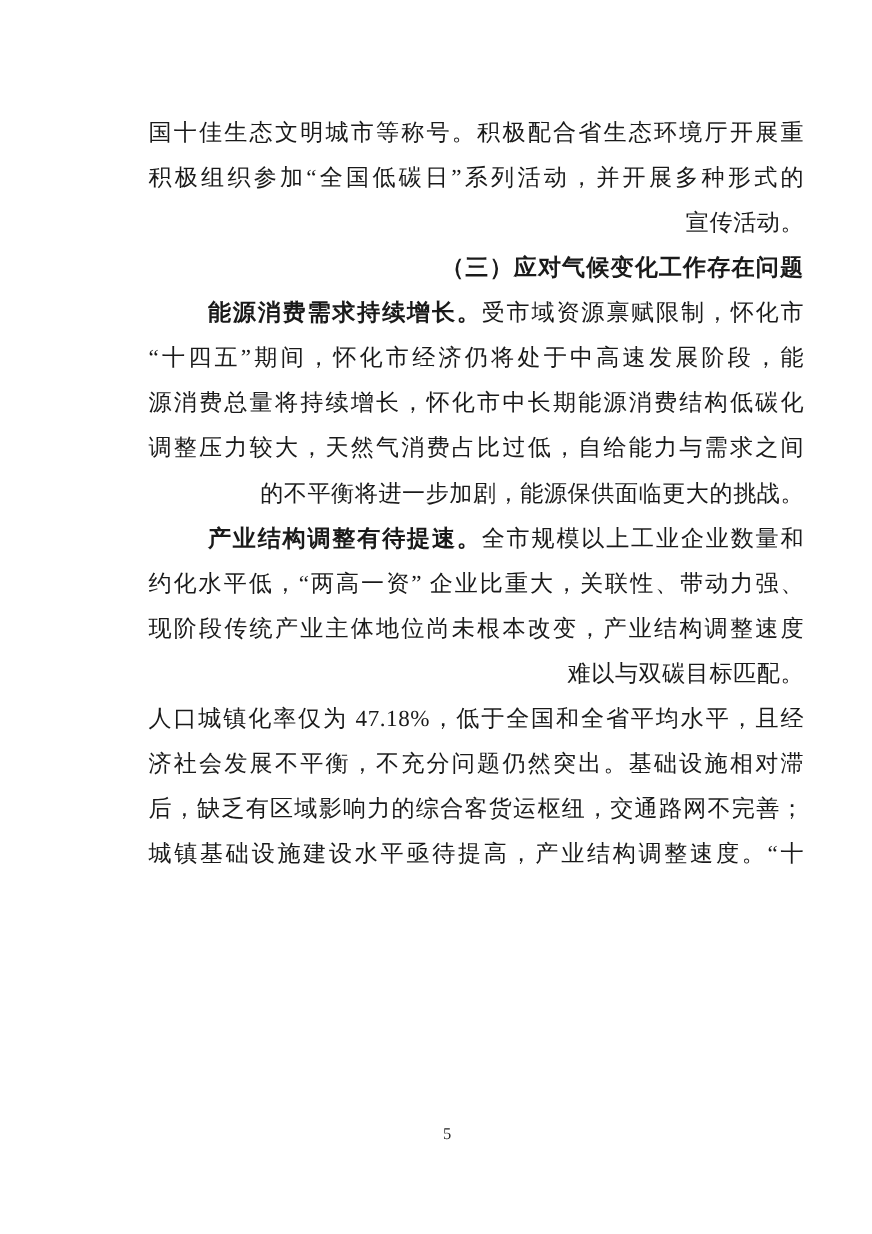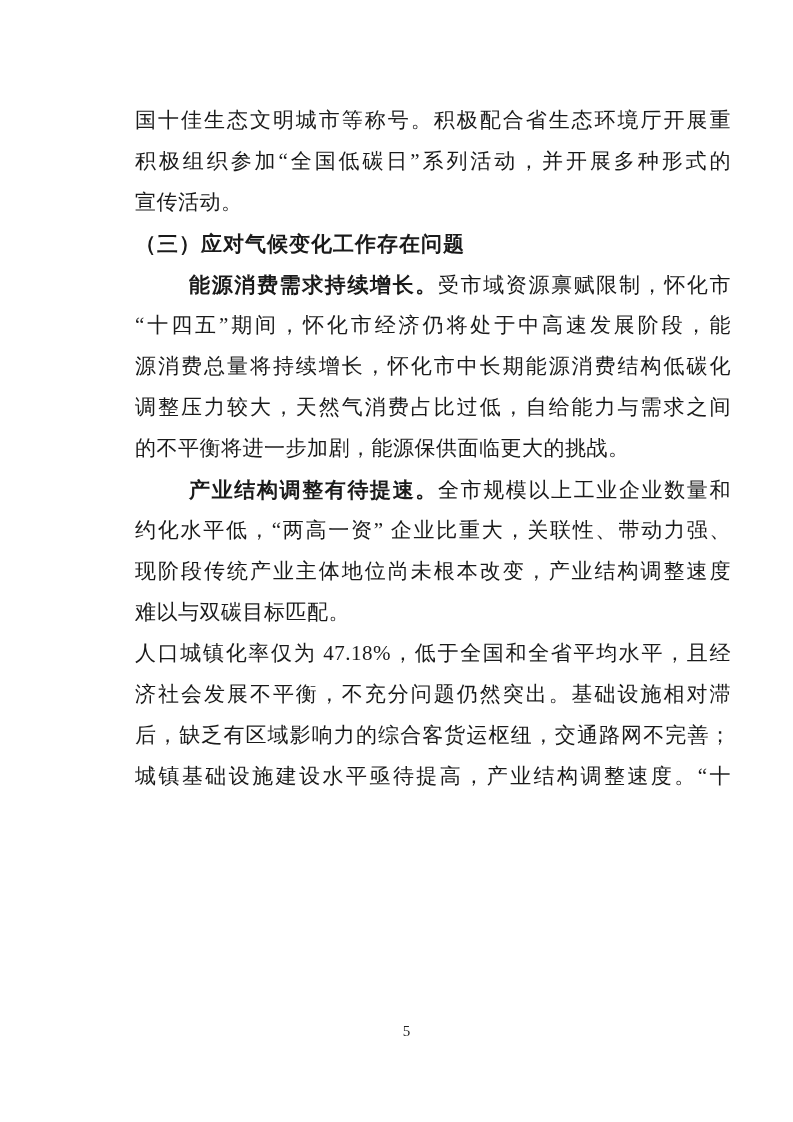--- a/index.html
+++ b/index.html
@@ -21,21 +21,21 @@
     position: absolute;
     left: 103px;
     top: 100px;
     width: 596px;
     margin-left: 32px;
   }
   .line {
     height: 41px;
     line-height: 41px;
     font-size: 21px;
-    text-align: left;
+    text-align: right;
     letter-spacing: 0.5px;
   }
   .line.just {
     text-align: justify;
     text-align-last: justify;
     text-justify: inter-character;
   }
   .line.indent {
     text-indent: 54px;
   }

